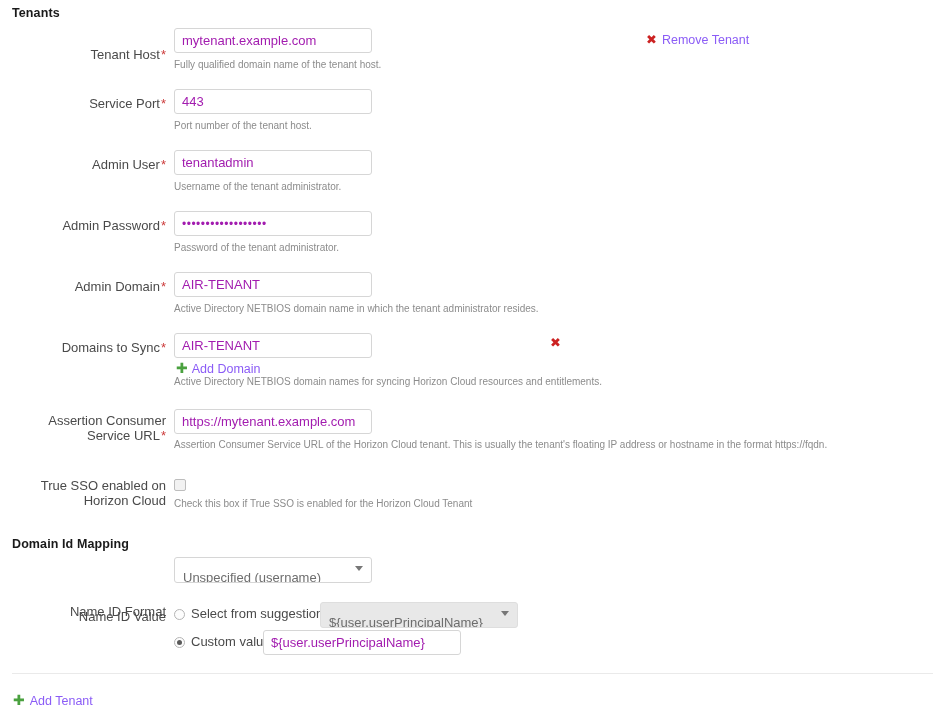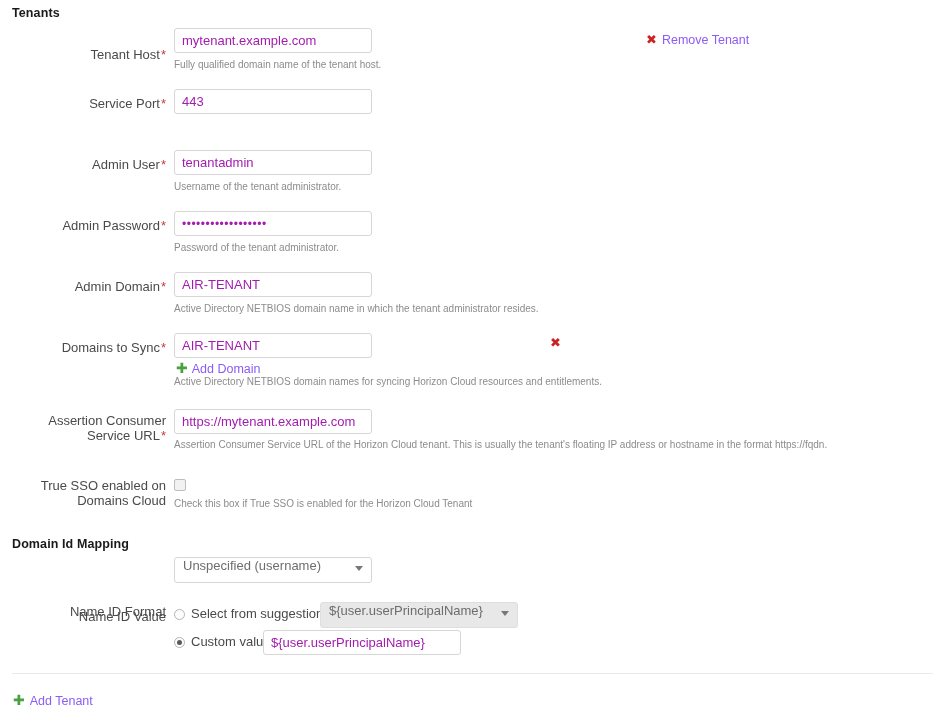--- a/index.html
+++ b/index.html
@@ -156,21 +156,21 @@
   
   .select {
     box-sizing: border-box;
     position: relative;
     height: 26px;
     border: 1px solid #d6d6d6;
     border-radius: 3px;
     background: #ffffff;
     font-size: 13px;
     color: #6d6d6d;
-    padding: 0 22px 4px 8px;
+    padding: 12px 22px 4px 8px;
     cursor: pointer;
     white-space: nowrap;
     overflow: hidden;
   }
   .select .caret {
     position: absolute;
     right: 8px;
     top: 8px;
     width: 0; height: 0;
     border-left: 4px solid transparent;
@@ -226,20 +226,21 @@
     <div class="field-col">
       <input class="txt" type="text" value="mytenant.example.com" style="">
       <div class="help" style="margin-top:5px;">Fully qualified domain name of the tenant host.</div>
     </div>
   </div>
 
   <div class="row" style="top:89px;">
     <div class="label" style="top:7px;"><span>Service Port</span><span class="req">*</span></div>
     <div class="field-col">
       <input class="txt" type="text" value="443" style="">
+      <div class="help" style="margin-top:5px;">Port number of the tenant host.</div>
     </div>
   </div>
 
   <div class="row" style="top:150px;">
     <div class="label" style="top:7px;"><span>Admin User</span><span class="req">*</span></div>
     <div class="field-col">
       <input class="txt" type="text" value="tenantadmin" style="">
       <div class="help" style="margin-top:5px;">Username of the tenant administrator.</div>
     </div>
   </div>
@@ -279,21 +280,21 @@
     </div>
     <div class="field-col">
       <input class="txt" type="text" value="https://mytenant.example.com" style="">
       <div class="help" style="margin-top:4px;">Assertion Consumer Service URL of the Horizon Cloud tenant. This is usually the tenant's floating IP address or hostname in the format https://fqdn.</div>
     </div>
   </div>
 
   <div class="row" style="top:478px;">
     <div class="label" style="top:0px;">
       <span>True SSO enabled on</span><br>
-      <span>Domains Cloud</span>
+      <span>Horizon Cloud</span>
     </div>
     <div class="field-col">
       <div class="cbox" style="left:0px;top:1px;"></div>
       <div class="help" style="position:absolute;left:0px;top:19px;">Check this box if True SSO is enabled for the Horizon Cloud Tenant</div>
     </div>
   </div>
 
   <div class="section-title custom-id">Domain Id Mapping</div>
 
   <div class="row" style="top:557px;">

